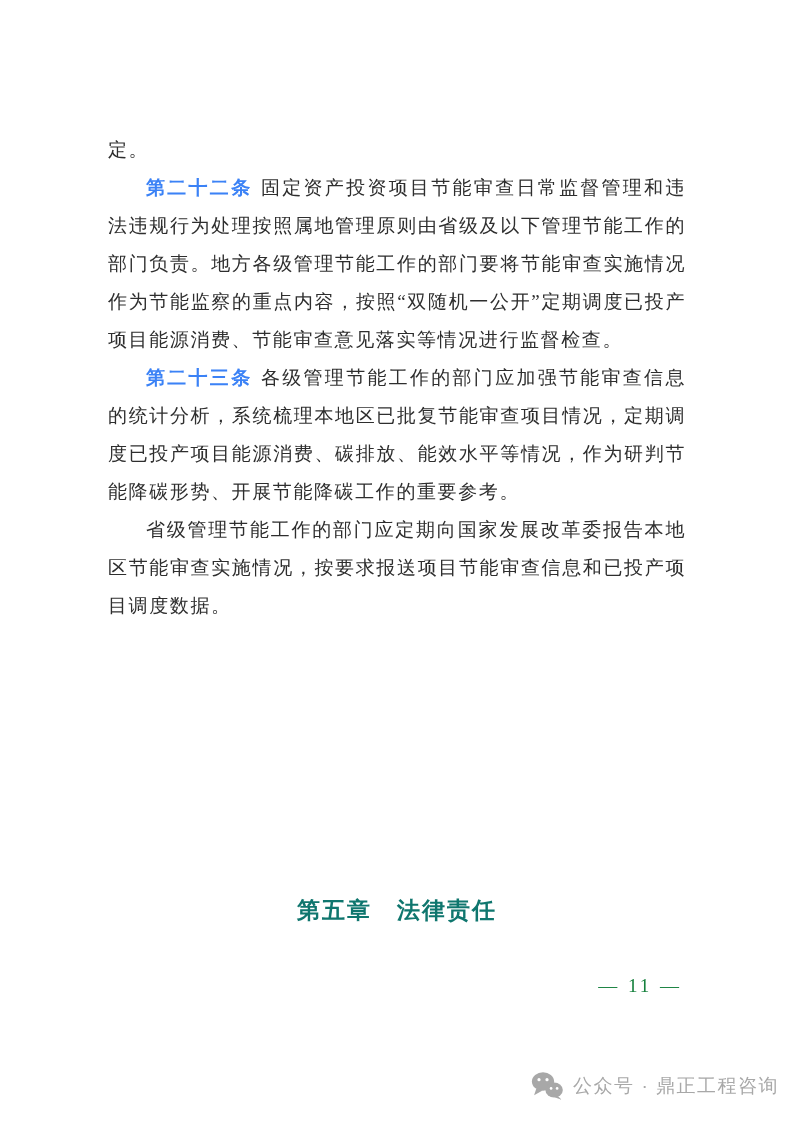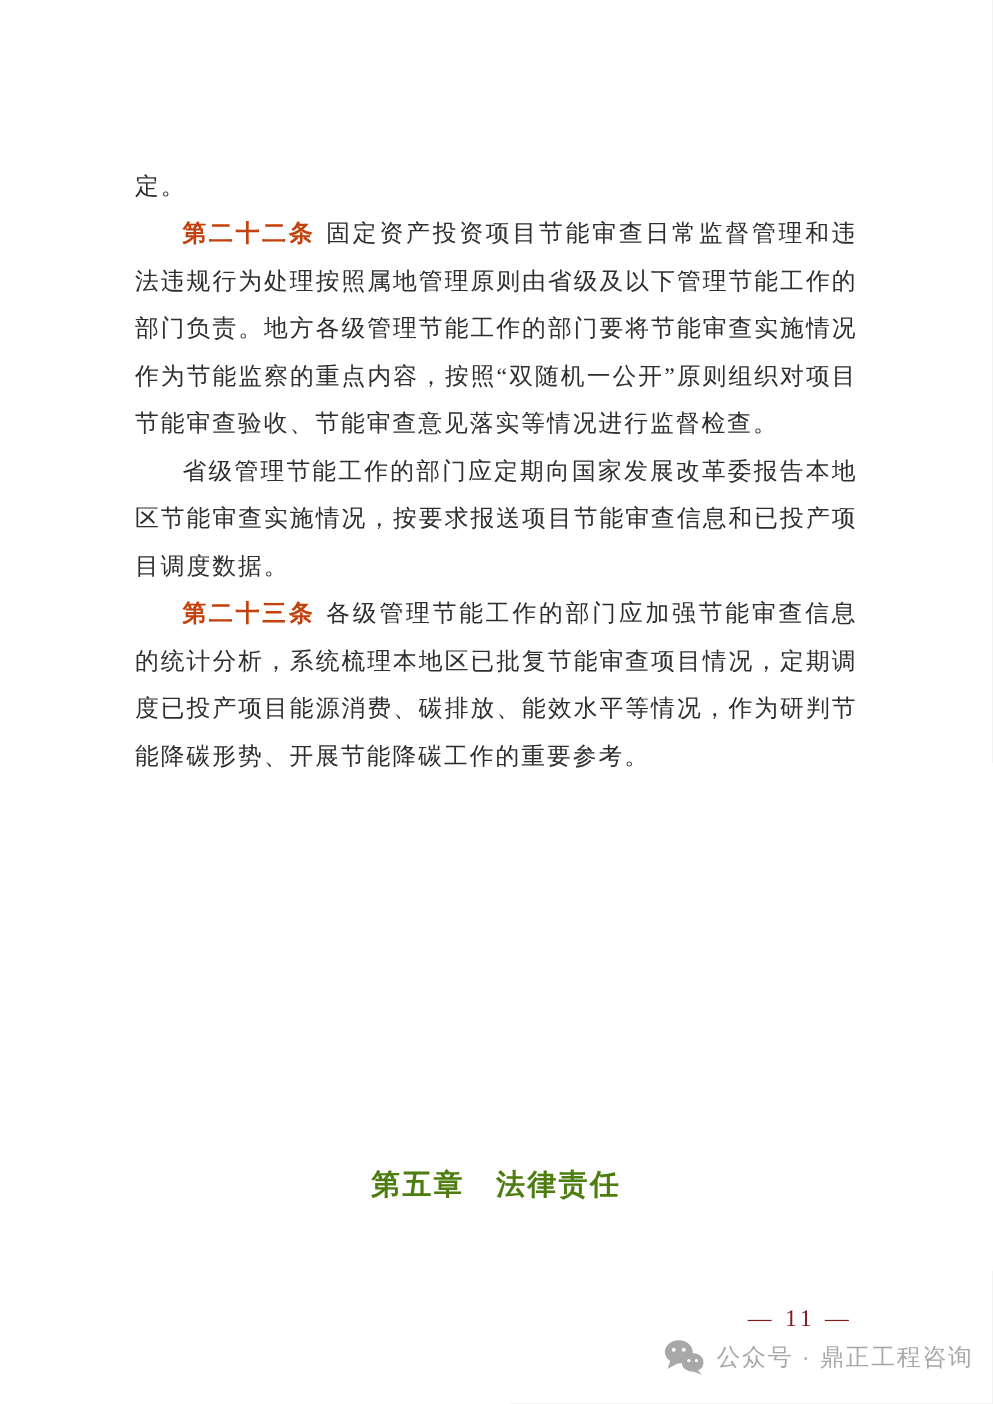--- a/index.html
+++ b/index.html
@@ -24,44 +24,44 @@
     font-size: 19px;
     line-height: 38px;
     letter-spacing: 1.6px;
     text-align: justify;
     color: #2e2e2e;
   }
   .para.indent { text-indent: 2em; }
   .article-label {
     font-family: Liberation Serif, serif;
     font-weight: bold;
-    color: #c2410c;
+    color: #3b82f6;
     margin-top: 46px;
   }
   .article-text { margin-left: 0.45em; }
   .chapter-heading {
     position: absolute;
-    top: 932px;
+    top: 895px;
     left: 0;
     right: 0;
     margin: 0;
     text-align: center;
     font-family: "Liberation Sans", "DejaVu Sans", sans-serif;
     font-weight: bold;
     font-size: 23px;
     letter-spacing: 2px;
-    color: #4d7c0f;
+    color: #0f766e;
   }
   .page-number {
     position: absolute;
-    top: 1045px;
+    top: 975px;
     right: 112px;
     font-size: 19px;
     letter-spacing: 3px;
-    color: #7f1d1d;
+    color: #15803d;
     text-align: center;
   }
   .footer-watermark {
     position: absolute;
     top: 1071px;
     right: 15px;
     display: flex;
     align-items: center;
     gap: 10px;
     font-family: "Liberation Sans", "DejaVu Sans", sans-serif;
@@ -75,26 +75,26 @@
 </head>
 <body>
 
 <div class="page">
 
   <div class="body-text">
 
     <p class="para">定。</p>
 
 
-    <p class="para indent"><b class="article-label">第二十二条</b><span class="article-text">固定资产投资项目节能审查日常监督管理和违法违规行为处理按照属地管理原则由省级及以下管理节能工作的部门负责。地方各级管理节能工作的部门要将节能审查实施情况作为节能监察的重点内容，按照“双随机一公开”原则组织对项目节能审查验收、节能审查意见落实等情况进行监督检查。</span></p>
+    <p class="para indent"><b class="article-label">第二十二条</b><span class="article-text">固定资产投资项目节能审查日常监督管理和违法违规行为处理按照属地管理原则由省级及以下管理节能工作的部门负责。地方各级管理节能工作的部门要将节能审查实施情况作为节能监察的重点内容，按照“双随机一公开”定期调度已投产项目能源消费、节能审查意见落实等情况进行监督检查。</span></p>
 
 
+    <p class="para indent"><b class="article-label">第二十三条</b><span class="article-text">各级管理节能工作的部门应加强节能审查信息的统计分析，系统梳理本地区已批复节能审查项目情况，定期调度已投产项目能源消费、碳排放、能效水平等情况，作为研判节能降碳形势、开展节能降碳工作的重要参考。</span></p>
+
     <p class="para indent">省级管理节能工作的部门应定期向国家发展改革委报告本地区节能审查实施情况，按要求报送项目节能审查信息和已投产项目调度数据。</p>
-
-    <p class="para indent"><b class="article-label">第二十三条</b><span class="article-text">各级管理节能工作的部门应加强节能审查信息的统计分析，系统梳理本地区已批复节能审查项目情况，定期调度已投产项目能源消费、碳排放、能效水平等情况，作为研判节能降碳形势、开展节能降碳工作的重要参考。</span></p>
 
   </div>
 
   <h2 class="chapter-heading">第五章　法律责任</h2>
 
   <div class="page-number">— 11 —</div>
 
   <div class="footer-watermark">
     <span class="wechat-icon">
       <svg viewBox="0 0 36 32" width="32" height="29" aria-hidden="true">

